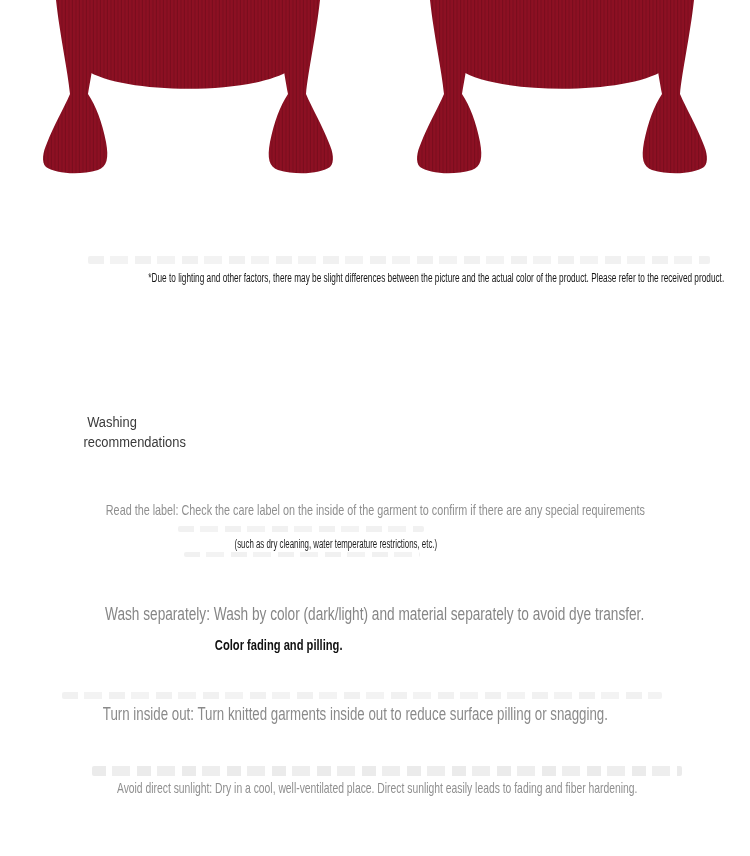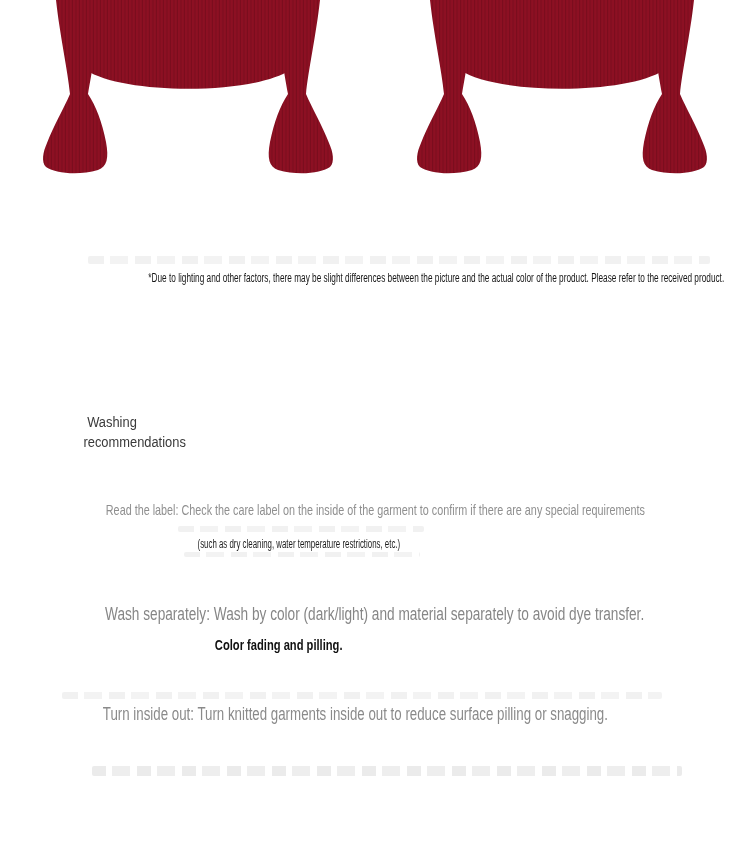--- a/index.html
+++ b/index.html
@@ -32,21 +32,21 @@
   
   .line{position:absolute;left:0;text-align:center;white-space:nowrap;}
   .line>span{display:inline-block;transform-origin:50% 50%;}
   .l-disclaimer{top:268px;width:750px;}
   .l-disclaimer>span{font-size:12.5px;color:#161616;transform:scaleX(.66);}
   .l-heading1{top:413px;width:224px;}
   .l-heading2{top:433px;width:224px;padding-left:23px;}
   .l-heading1>span,.l-heading2>span{font-size:14px;color:#3a3a3a;transform:scaleX(.92);}
   .l-readlabel{top:501px;width:750px;}
   .l-readlabel>span{font-size:15px;color:#8f8f8f;transform:scaleX(.72);}
-  .l-readnote{top:534px;width:598px;}
+  .l-readnote{top:534px;width:598px;margin-left:37px;}
   .l-readnote>span{font-size:12.5px;color:#1c1c1c;transform:scaleX(.63);}
   .l-washsep{top:604px;width:750px;text-decoration:underline;}
   .l-washsep>span{font-size:17.5px;color:#868686;transform:scaleX(.78);}
   .l-washnote{top:636px;width:528px;margin-left:15px;}
   .l-washnote>span{font-size:15.5px;color:#111111;font-weight:bold;transform:scaleX(.72);}
   .l-turn{top:704px;width:710px;}
   .l-turn>span{font-size:17.5px;color:#8a8a8a;transform:scaleX(.76);}
   .l-avoid{top:779px;width:750px;}
   .l-avoid>span{font-size:15px;color:#8f8f8f;transform:scaleX(.69);}
 </style>
@@ -106,14 +106,17 @@
   </div>
   <div class="line l-washsep">
     <span>Wash separately: Wash by color (dark/light) and material separately to avoid dye transfer.</span>
   </div>
   <div class="line l-washnote">
     <span>Color fading and pilling.</span>
   </div>
   <div class="line l-turn">
     <span>Turn inside out: Turn knitted garments inside out to reduce surface pilling or snagging.</span>
   </div>
+  <div class="line l-avoid">
+    <span>Avoid direct sunlight: Dry in a cool, well-ventilated place. Direct sunlight easily leads to fading and fiber hardening.</span>
+  </div>
 
 </div>
 
 </body></html>

